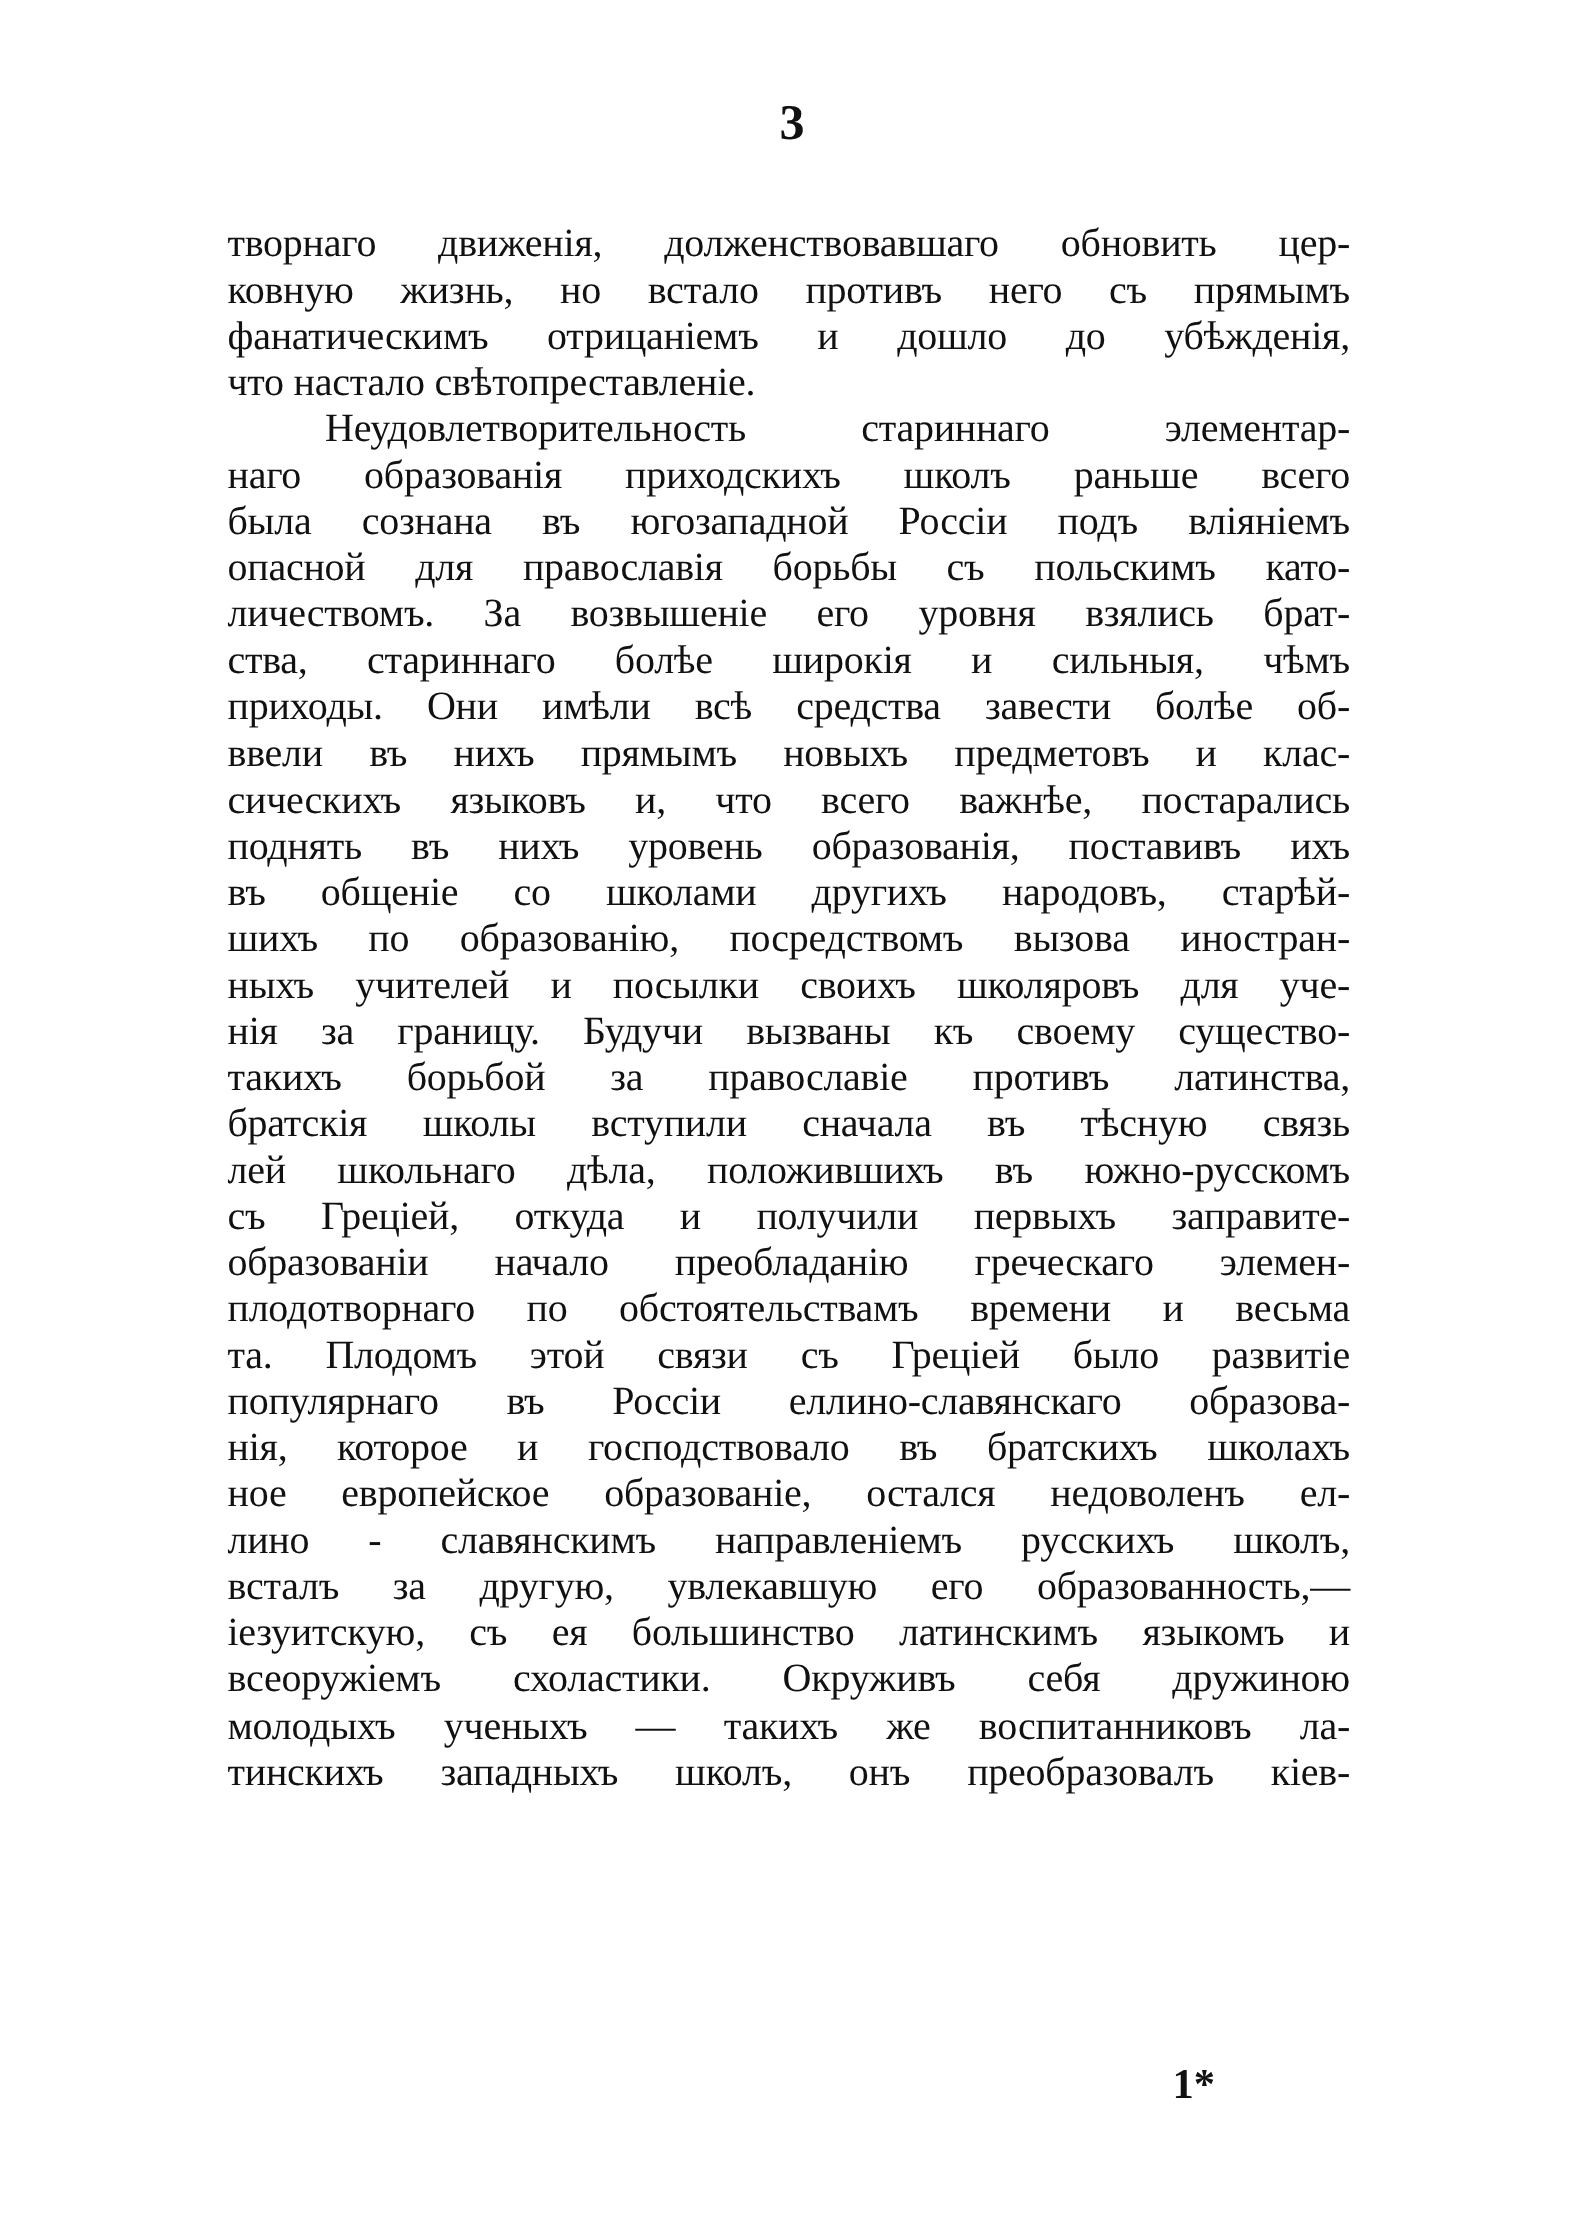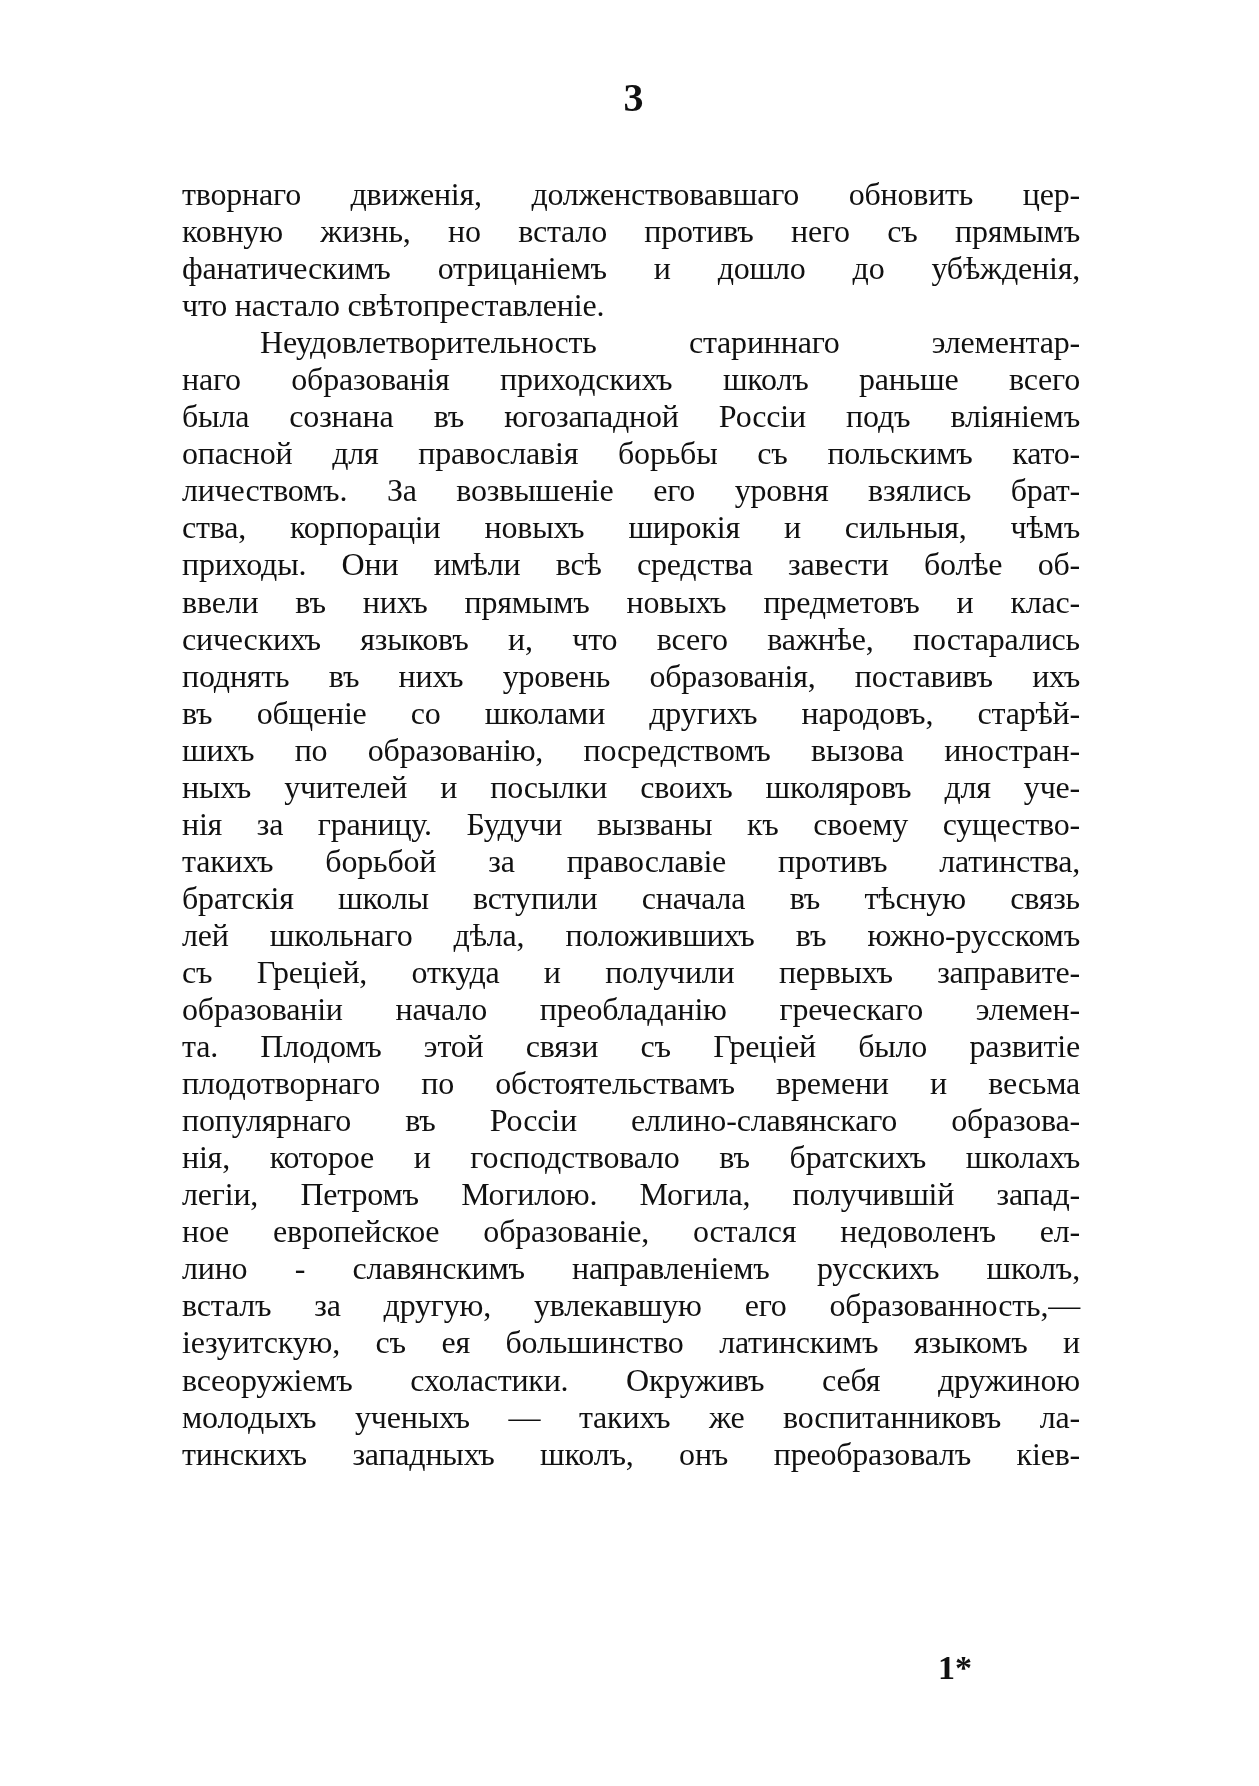--- a/index.html
+++ b/index.html
@@ -72,39 +72,38 @@
       <span class="line">фанатическимъ отрицаніемъ и дошло до убѣжденія,</span>
       <span class="line last">что настало свѣтопреставленіе.</span>
     </div>
 
     <div>
       <span class="line indent">Неудовлетворительность стариннаго элементар-</span>
       <span class="line">наго образованія приходскихъ школъ раньше всего</span>
       <span class="line">была сознана въ югозападной Россіи подъ вліяніемъ</span>
       <span class="line">опасной для православія борьбы съ польскимъ като-</span>
       <span class="line">личествомъ. За возвышеніе его уровня взялись брат-</span>
-      <span class="line">ства, корпораціи новыхъ широкія и сильныя, чѣмъ</span>
+      <span class="line">ства, стариннаго болѣе широкія и сильныя, чѣмъ</span>
       <span class="line">приходы. Они имѣли всѣ средства завести болѣе об-</span>
       <span class="line">ввели въ нихъ прямымъ новыхъ предметовъ и клас-</span>
       <span class="line">сическихъ языковъ и, что всего важнѣе, постарались</span>
       <span class="line">поднять въ нихъ уровень образованія, поставивъ ихъ</span>
       <span class="line">въ общеніе со школами другихъ народовъ, старѣй-</span>
       <span class="line">шихъ по образованію, посредствомъ вызова иностран-</span>
       <span class="line">ныхъ учителей и посылки своихъ школяровъ для уче-</span>
       <span class="line">нія за границу. Будучи вызваны къ своему существо-</span>
       <span class="line">такихъ борьбой за православіе противъ латинства,</span>
       <span class="line">братскія школы вступили сначала въ тѣсную связь</span>
       <span class="line">лей школьнаго дѣла, положившихъ въ южно-русскомъ</span>
       <span class="line">съ Греціей, откуда и получили первыхъ заправите-</span>
       <span class="line">образованіи начало преобладанію греческаго элемен-</span>
+      <span class="line">плодотворнаго по обстоятельствамъ времени и весьма</span>
       <span class="line">та. Плодомъ этой связи съ Греціей было развитіе</span>
-      <span class="line">плодотворнаго по обстоятельствамъ времени и весьма</span>
       <span class="line">популярнаго въ Россіи еллино-славянскаго образова-</span>
       <span class="line">нія, которое и господствовало въ братскихъ школахъ</span>
-      <span class="line">легіи, Петромъ Могилою. Могила, получившій запад-</span>
       <span class="line">ное европейское образованіе, остался недоволенъ ел-</span>
       <span class="line">лино - славянскимъ направленіемъ русскихъ школъ,</span>
       <span class="line">всталъ за другую, увлекавшую его образованность,—</span>
       <span class="line">іезуитскую, съ ея большинство латинскимъ языкомъ и</span>
       <span class="line">всеоружіемъ схоластики. Окруживъ себя дружиною</span>
       <span class="line">молодыхъ ученыхъ — такихъ же воспитанниковъ ла-</span>
       <span class="line">тинскихъ западныхъ школъ, онъ преобразовалъ кіев-</span>
     </div>
   </div>
 

